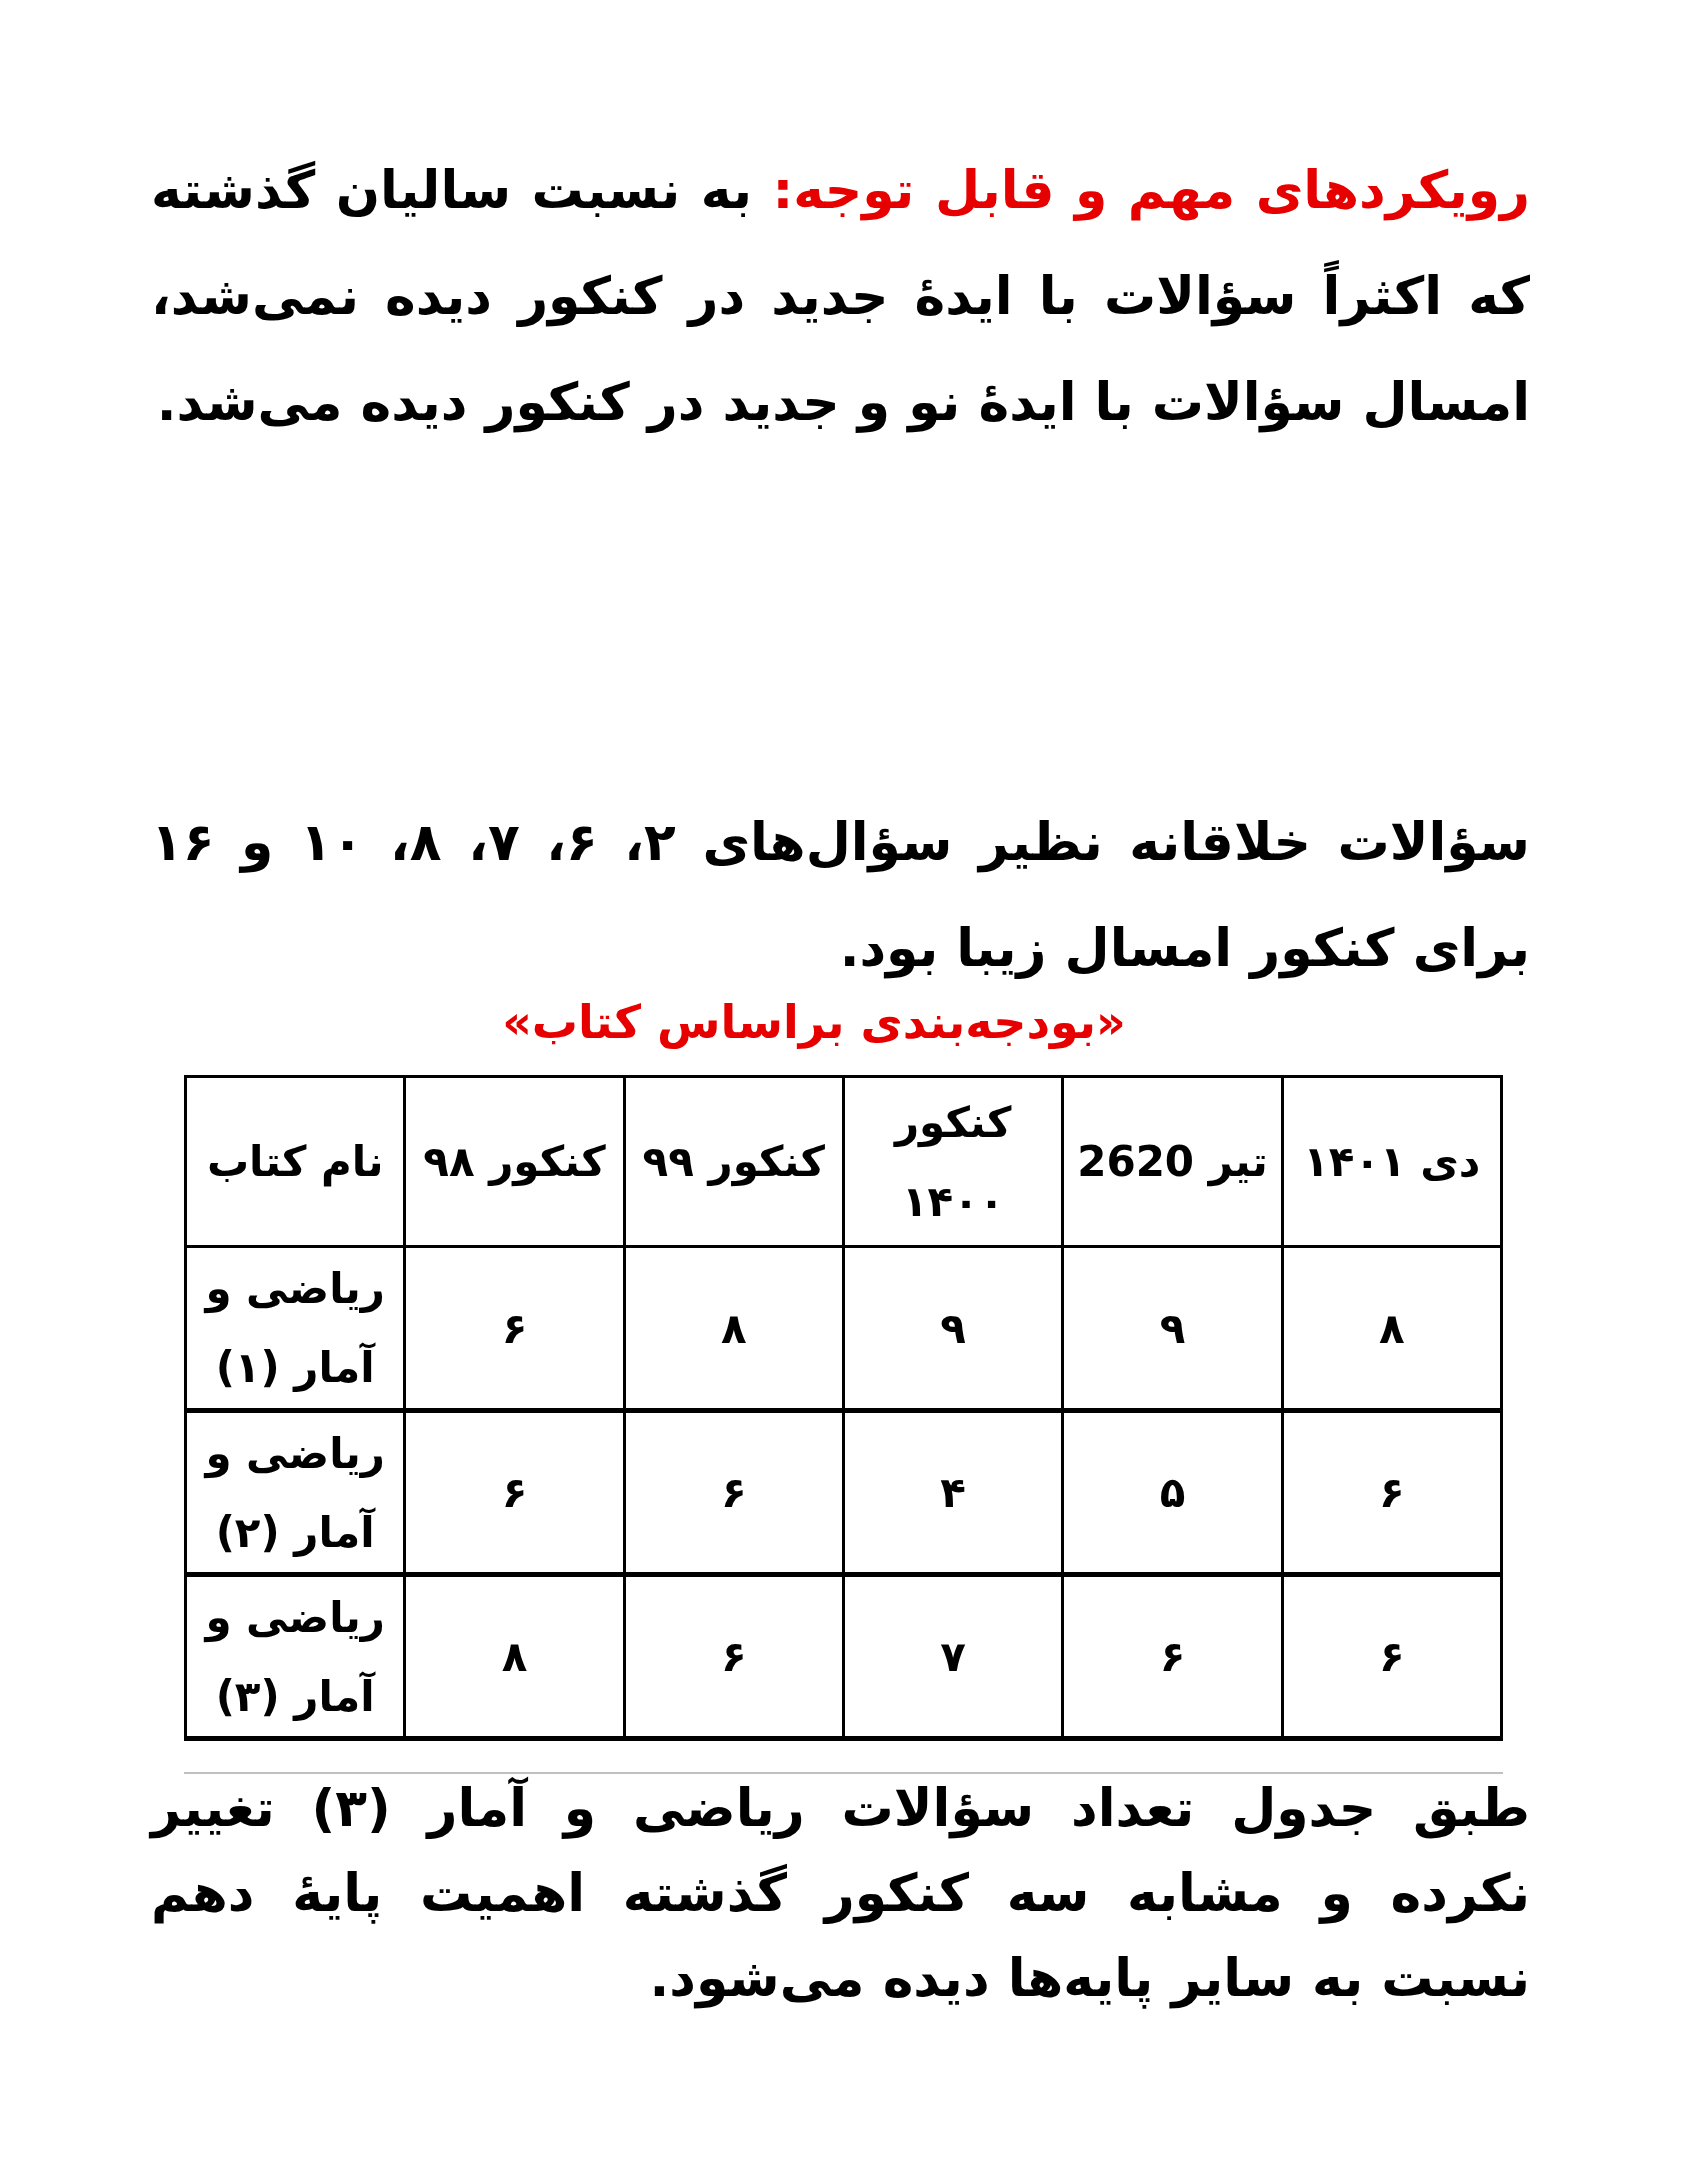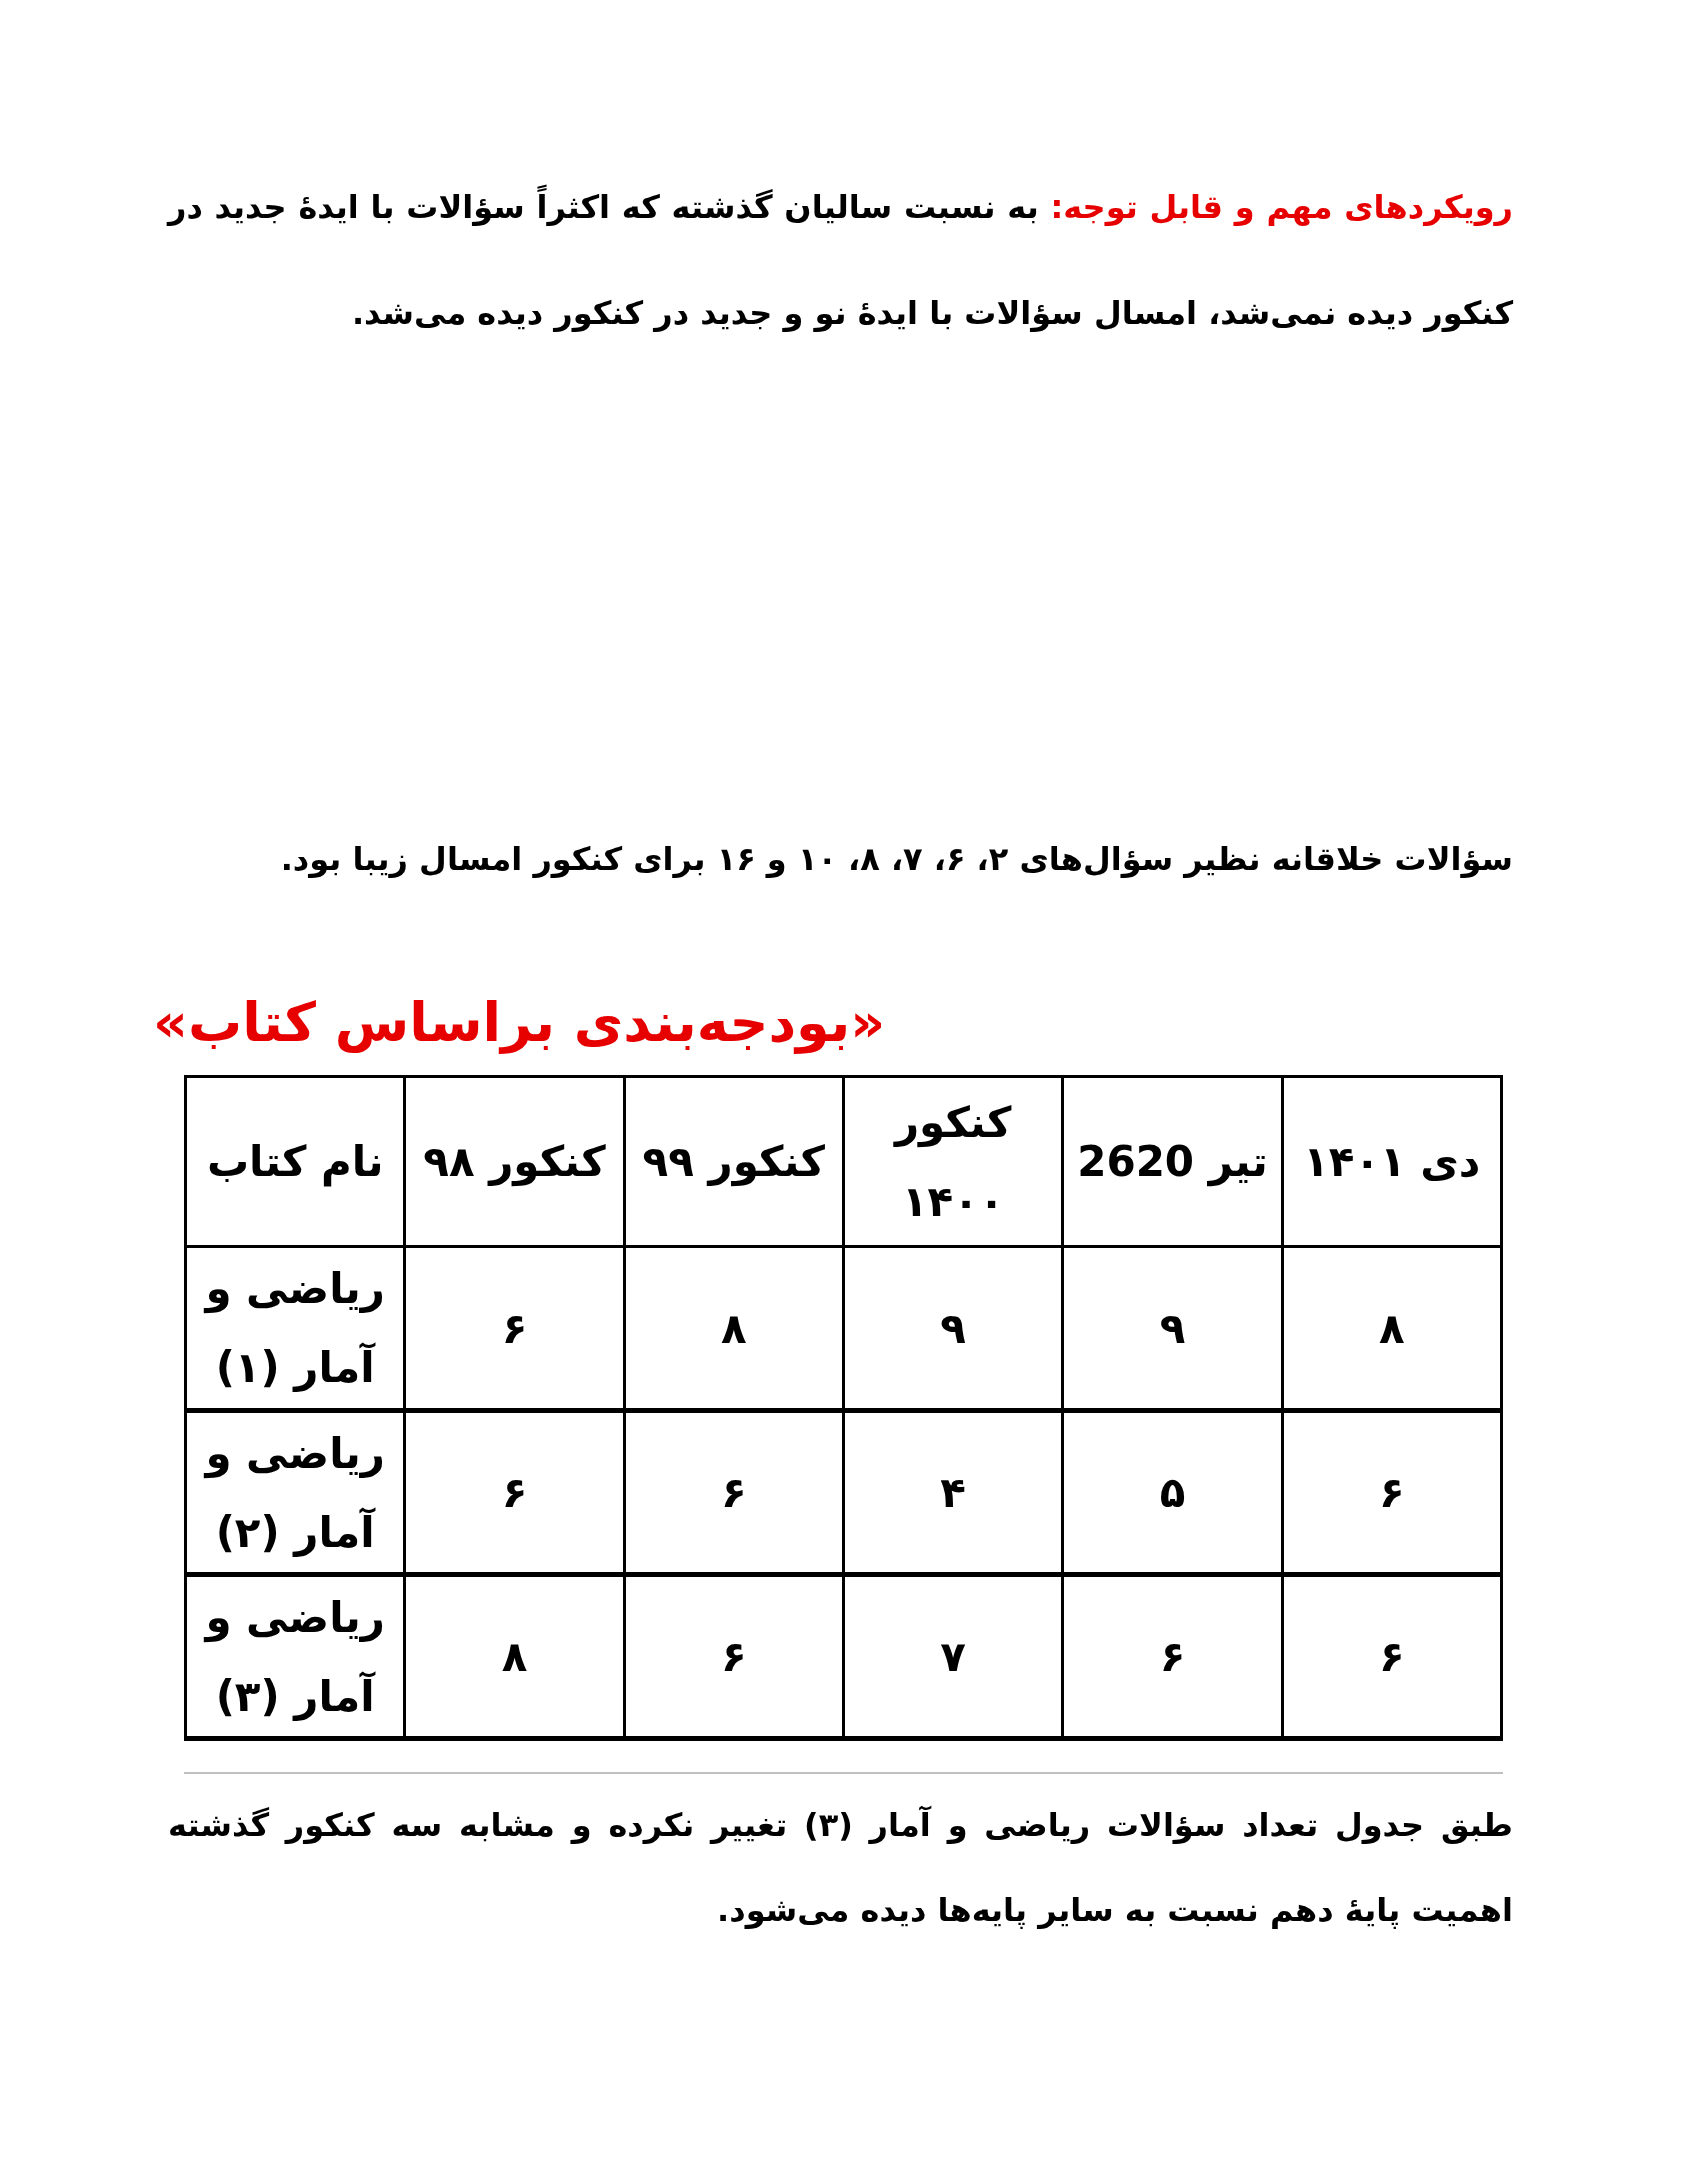--- a/index.html
+++ b/index.html
@@ -14,41 +14,41 @@
     background: #ffffff;
     overflow: hidden;
     font-family: "DejaVu Sans", "Liberation Sans", sans-serif;
     font-weight: bold;
     color: #000000;
   }
   .para {
     position: absolute;
     right: 153px;
     left: 151px;
-    margin: 17px;
+    margin: 0;
     direction: rtl;
     unicode-bidi: embed;
     text-align: justify;
-    font-size: 32px;
+    font-size: 52px;
     line-height: 106px;
     letter-spacing: 0;
   }
   #p1 { top: 137px; }
   #p2 { top: 487px; }
   #p3 { top: 789px; }
   .red-lead { color: #e60000; }
   .section-heading {
     position: absolute;
     top: 992px;
     right: 208px;
     left: 153px;
     direction: rtl;
-    text-align: left;
+    text-align: center;
     color: #e60000;
-    font-size: 54px;
+    font-size: 46px;
     line-height: 61px;
   }
   table.budget {
     position: absolute;
     top: 1075px;
     left: 184px;
     width: 1319px;
     border-collapse: collapse;
     table-layout: fixed;
     direction: ltr;

